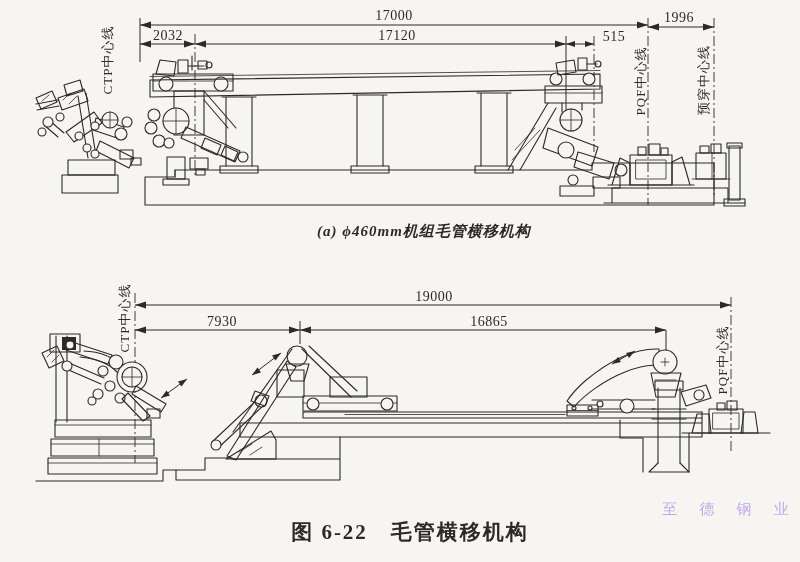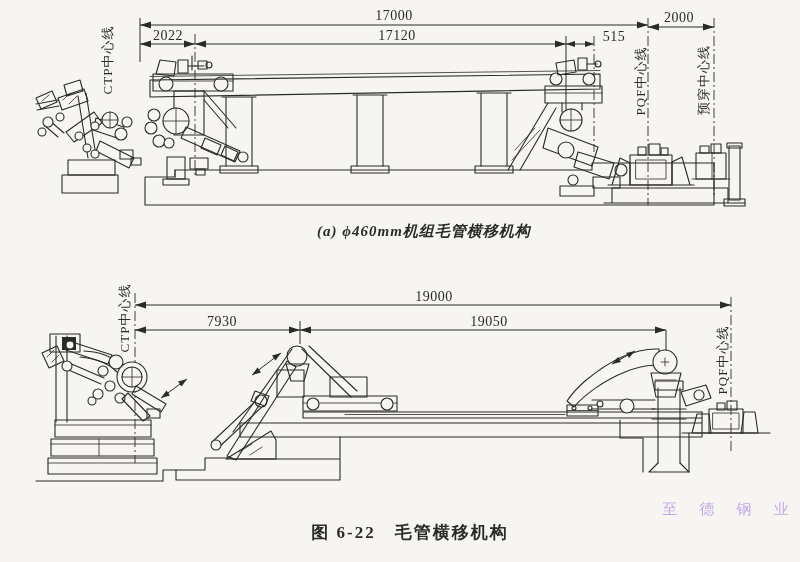--- a/index.html
+++ b/index.html
@@ -12,21 +12,21 @@
   .cdash{stroke:#2b2a26;fill:none;stroke-width:.9;stroke-dasharray:10 3 2 3;}
   .ah{fill:#2b2a26;stroke:none;}
   .paperfill{fill:#f6f5f1;}
   .inkfill{fill:#2b2a26;stroke:none;}
   .lbl{position:absolute;transform:translate(-50%,-50%);font-size:14px;white-space:nowrap;
        letter-spacing:.5px;}
   .vlabel{position:absolute;transform:translate(-50%,-50%) rotate(-90deg);font-size:13px;
           white-space:nowrap;letter-spacing:1px;}
   .cap{position:absolute;transform:translate(-50%,-50%);font-size:15px;font-weight:600;
        white-space:nowrap;letter-spacing:1px;font-style:italic;}
-  .figcap{position:absolute;transform:translate(-50%,-50%);font-size:17px;font-weight:600;
+  .figcap{position:absolute;transform:translate(-50%,-50%);font-size:21px;font-weight:600;
        white-space:nowrap;letter-spacing:2px;text-align:right;}
   .wm1{position:absolute;transform:translate(-50%,-50%);font-size:15px;letter-spacing:9px;
        color:#6d28d9;opacity:.38;white-space:nowrap;font-family:Liberation Sans, sans-serif;}
   .wm2{position:absolute;transform:translate(-50%,-50%);font-size:16px;letter-spacing:2px;
        color:#8fa3dd;opacity:.45;white-space:nowrap;font-family:"Liberation Sans",sans-serif;}
 </style>
 </head>
 <body>
 
 <div class="page">
@@ -302,32 +302,32 @@
       <path class="ink" d="M692,433 697,414 709,414 711,433 Z M741,433 744,412 755,412 758,433 Z"></path>
       <rect class="ink" x="709" y="409" width="34" height="24"></rect>
       <rect class="ink thin" x="713" y="413" width="26" height="16"></rect>
       <rect class="ink" x="717" y="403" width="8" height="7"></rect>
       <rect class="ink" x="727" y="401" width="10" height="9"></rect>
     </g>
   </g>
 </svg>
 
 <div class="lbl" style="left:394px;top:16px">17000</div>
-<div class="lbl" style="left:168px;top:36px">2022</div>
+<div class="lbl" style="left:168px;top:36px">2032</div>
 <div class="lbl" style="left:397px;top:36px">17120</div>
 <div class="lbl" style="left:614px;top:37px">515</div>
-<div class="lbl" style="left:679px;top:18px">2000</div>
+<div class="lbl" style="left:679px;top:18px">1996</div>
 
 <div class="vlabel" style="left:108px;top:60px">CTP中心线</div>
 <div class="vlabel" style="left:641px;top:81px">PQF中心线</div>
 <div class="vlabel" style="left:704px;top:80px">预穿中心线</div>
 
 <div class="lbl" style="left:434px;top:297px">19000</div>
 <div class="lbl" style="left:222px;top:322px">7930</div>
-<div class="lbl" style="left:489px;top:322px">19050</div>
+<div class="lbl" style="left:489px;top:322px">16865</div>
 
 <div class="vlabel" style="left:125px;top:318px">CTP中心线</div>
 <div class="vlabel" style="left:723px;top:360px">PQF中心线</div>
 
 <div class="cap" style="left:424px;top:231px">(a) ϕ460mm机组毛管横移机构</div>
 <div class="figcap" style="left:410px;top:532px">图 6-22　毛管横移机构</div>
 
 <div class="wm1" style="left:730px;top:509px">至 德 钢 业</div>
 
 </div>

